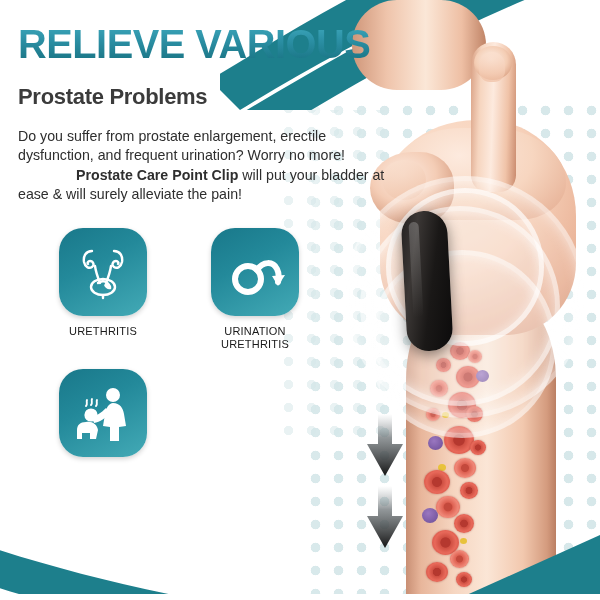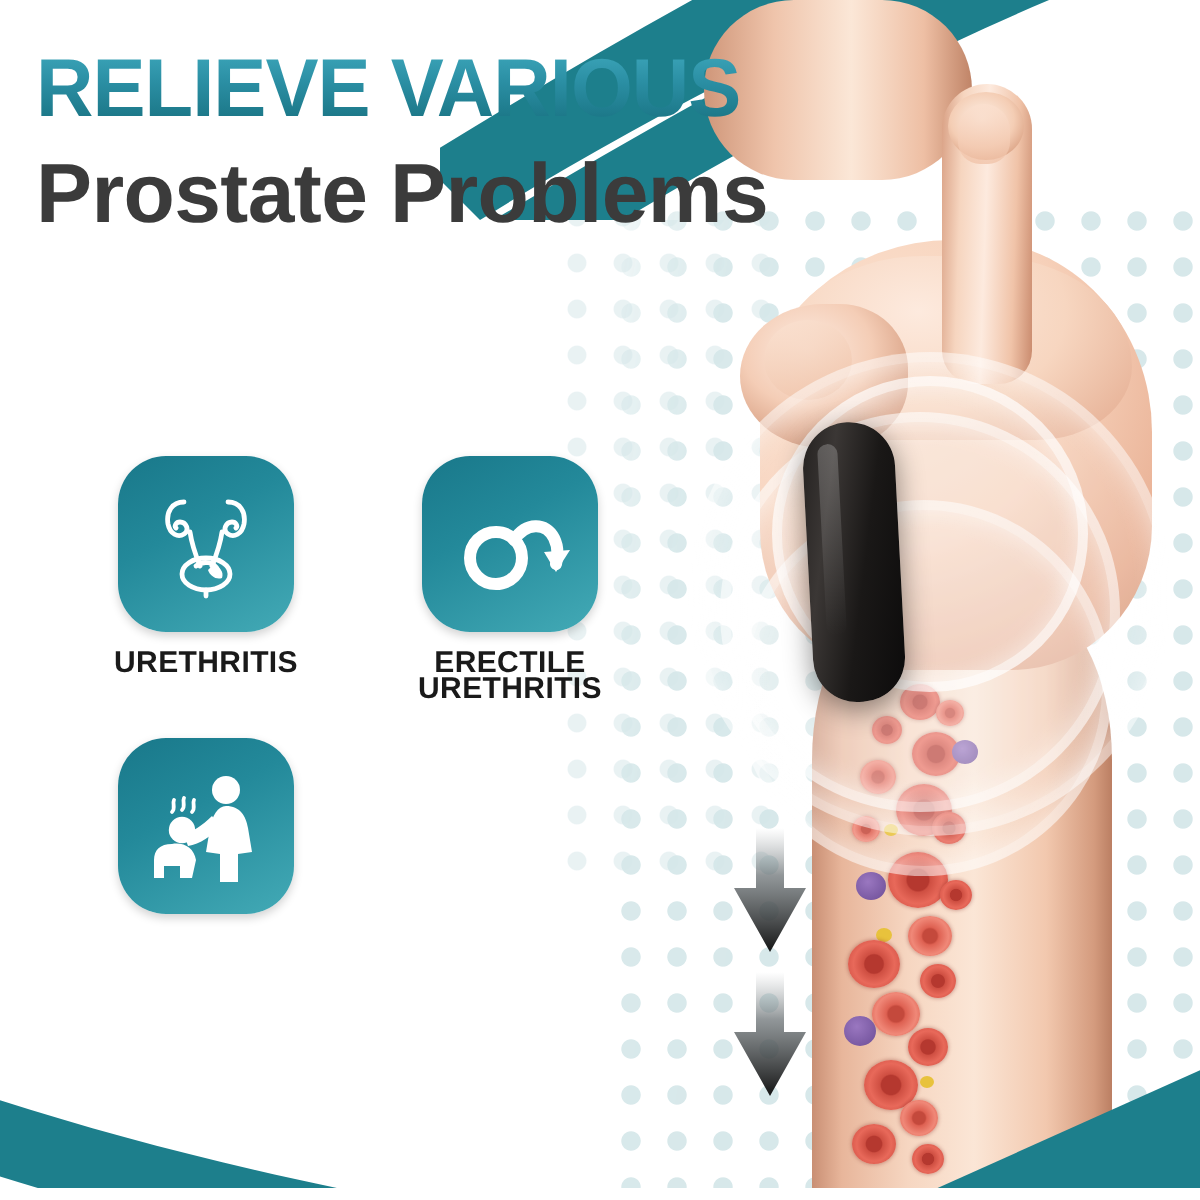--- a/index.html
+++ b/index.html
@@ -99,37 +99,37 @@
 
   
   #headline{position:absolute;left:18px;top:23px;
      font-size:41px;line-height:42px;font-weight:bold;letter-spacing:-0.5px;
      font-family:"Liberation Sans","DejaVu Sans",sans-serif;
      background:linear-gradient(180deg,#3fa9bd 0%,#2b8fa4 42%,#17707f 100%);
      -webkit-background-clip:text;background-clip:text;color:transparent;
      -webkit-text-fill-color:transparent;white-space:nowrap;
      transform:scaleX(.97);transform-origin:left top;}
   #subheadline{position:absolute;left:18px;top:79px;
-     font-size:42px;line-height:36px;font-weight:bold;color:#3b3b3b;
+     font-size:22px;line-height:36px;font-weight:bold;color:#3b3b3b;
      letter-spacing:-0.3px;white-space:nowrap;}
 
   #body-copy{position:absolute;left:18px;top:127px;width:368px;
      font-size:14.2px;line-height:19.4px;color:#2e2e2e;}
   #body-copy b{font-weight:bold;}
   .indent{display:inline-block;width:58px;}
 
   
   #features{position:absolute;left:48px;top:228px;width:300px;}
   .frow{display:flex;gap:42px;}
   .fcell{width:110px;display:flex;flex-direction:column;align-items:center;}
   .fbox{width:88px;height:88px;border-radius:24px;
         background:linear-gradient(152deg,#19788a 0%,#23899a 40%,#43aab6 100%);
         box-shadow:0 2px 5px rgba(0,0,0,.18);
         display:flex;align-items:center;justify-content:center;}
-  .flabel{margin-top:9px;font-size:15px;font-weight:bold;color:#1a1a1a;
+  .flabel{margin-top:9px;font-size:11px;font-weight:normal;color:#1a1a1a;
           text-align:center;line-height:13.4px;letter-spacing:.2px;}
   #features .frow + .frow{margin-top:17px;}
 </style>
 </head>
 <body>
 
 <div id="ad">
 
   <div class="dots" id="dots-fade"></div>
   <div class="dots" id="dots-right"></div>
@@ -212,20 +212,24 @@
     </linearGradient>
       </defs>
     <path d="M13 0 h14 v30 h11 L20 62 L2 30 h11 Z" fill="url(#ag2)"></path>
   </svg>
 
   <div id="wedge-br"></div>
 
   <div id="headline">RELIEVE VARIOUS</div>
   <div id="subheadline">Prostate Problems</div>
 
+  <div id="body-copy">
+    <span>Do you suffer from prostate enlargement, erectile dysfunction, and frequent urination? Worry no more!</span>
+    <span class="indent"></span><b>Prostate Care Point Clip</b><span> will put your bladder at ease &amp; will surely alleviate the pain!</span>
+  </div>
 
   <div id="features">
 
     <div class="frow">
 
       <div class="fcell">
         <div class="fbox">
           <svg width="62" height="62" viewBox="0 0 62 62">
             <g fill="none" stroke="#ffffff" stroke-width="2.4" stroke-linecap="round" stroke-linejoin="round">
               <path d="M20 10 c-6 0 -9 5 -8 11 c1 5 5 7 8 5 c3 -2 1 -6 -2 -6 c-2 0 -3 2 -2 3"></path>
@@ -243,21 +247,21 @@
       </div>
 
       <div class="fcell">
         <div class="fbox">
           <svg width="62" height="62" viewBox="0 0 62 62">
             <circle cx="24" cy="38" r="13" fill="none" stroke="#ffffff" stroke-width="6"></circle>
             <path d="M33 29 c6 -9 16 -9 20 -1 c2 4 2 9 1 13" fill="none" stroke="#ffffff" stroke-width="6" stroke-linecap="round"></path>
             <path d="M54 45 l-6 -10 l13 -1 Z" fill="#ffffff"></path>
           </svg>
         </div>
-        <div class="flabel"><span>ERECTILE</span><br><span>URETHRITIS</span></div>
+        <div class="flabel"><span>URINATION</span><br><span>URETHRITIS</span></div>
       </div>
 
     </div>
 
     <div class="frow">
 
 
       <div class="fcell">
         <div class="fbox">
           <svg width="62" height="62" viewBox="0 0 62 62">

